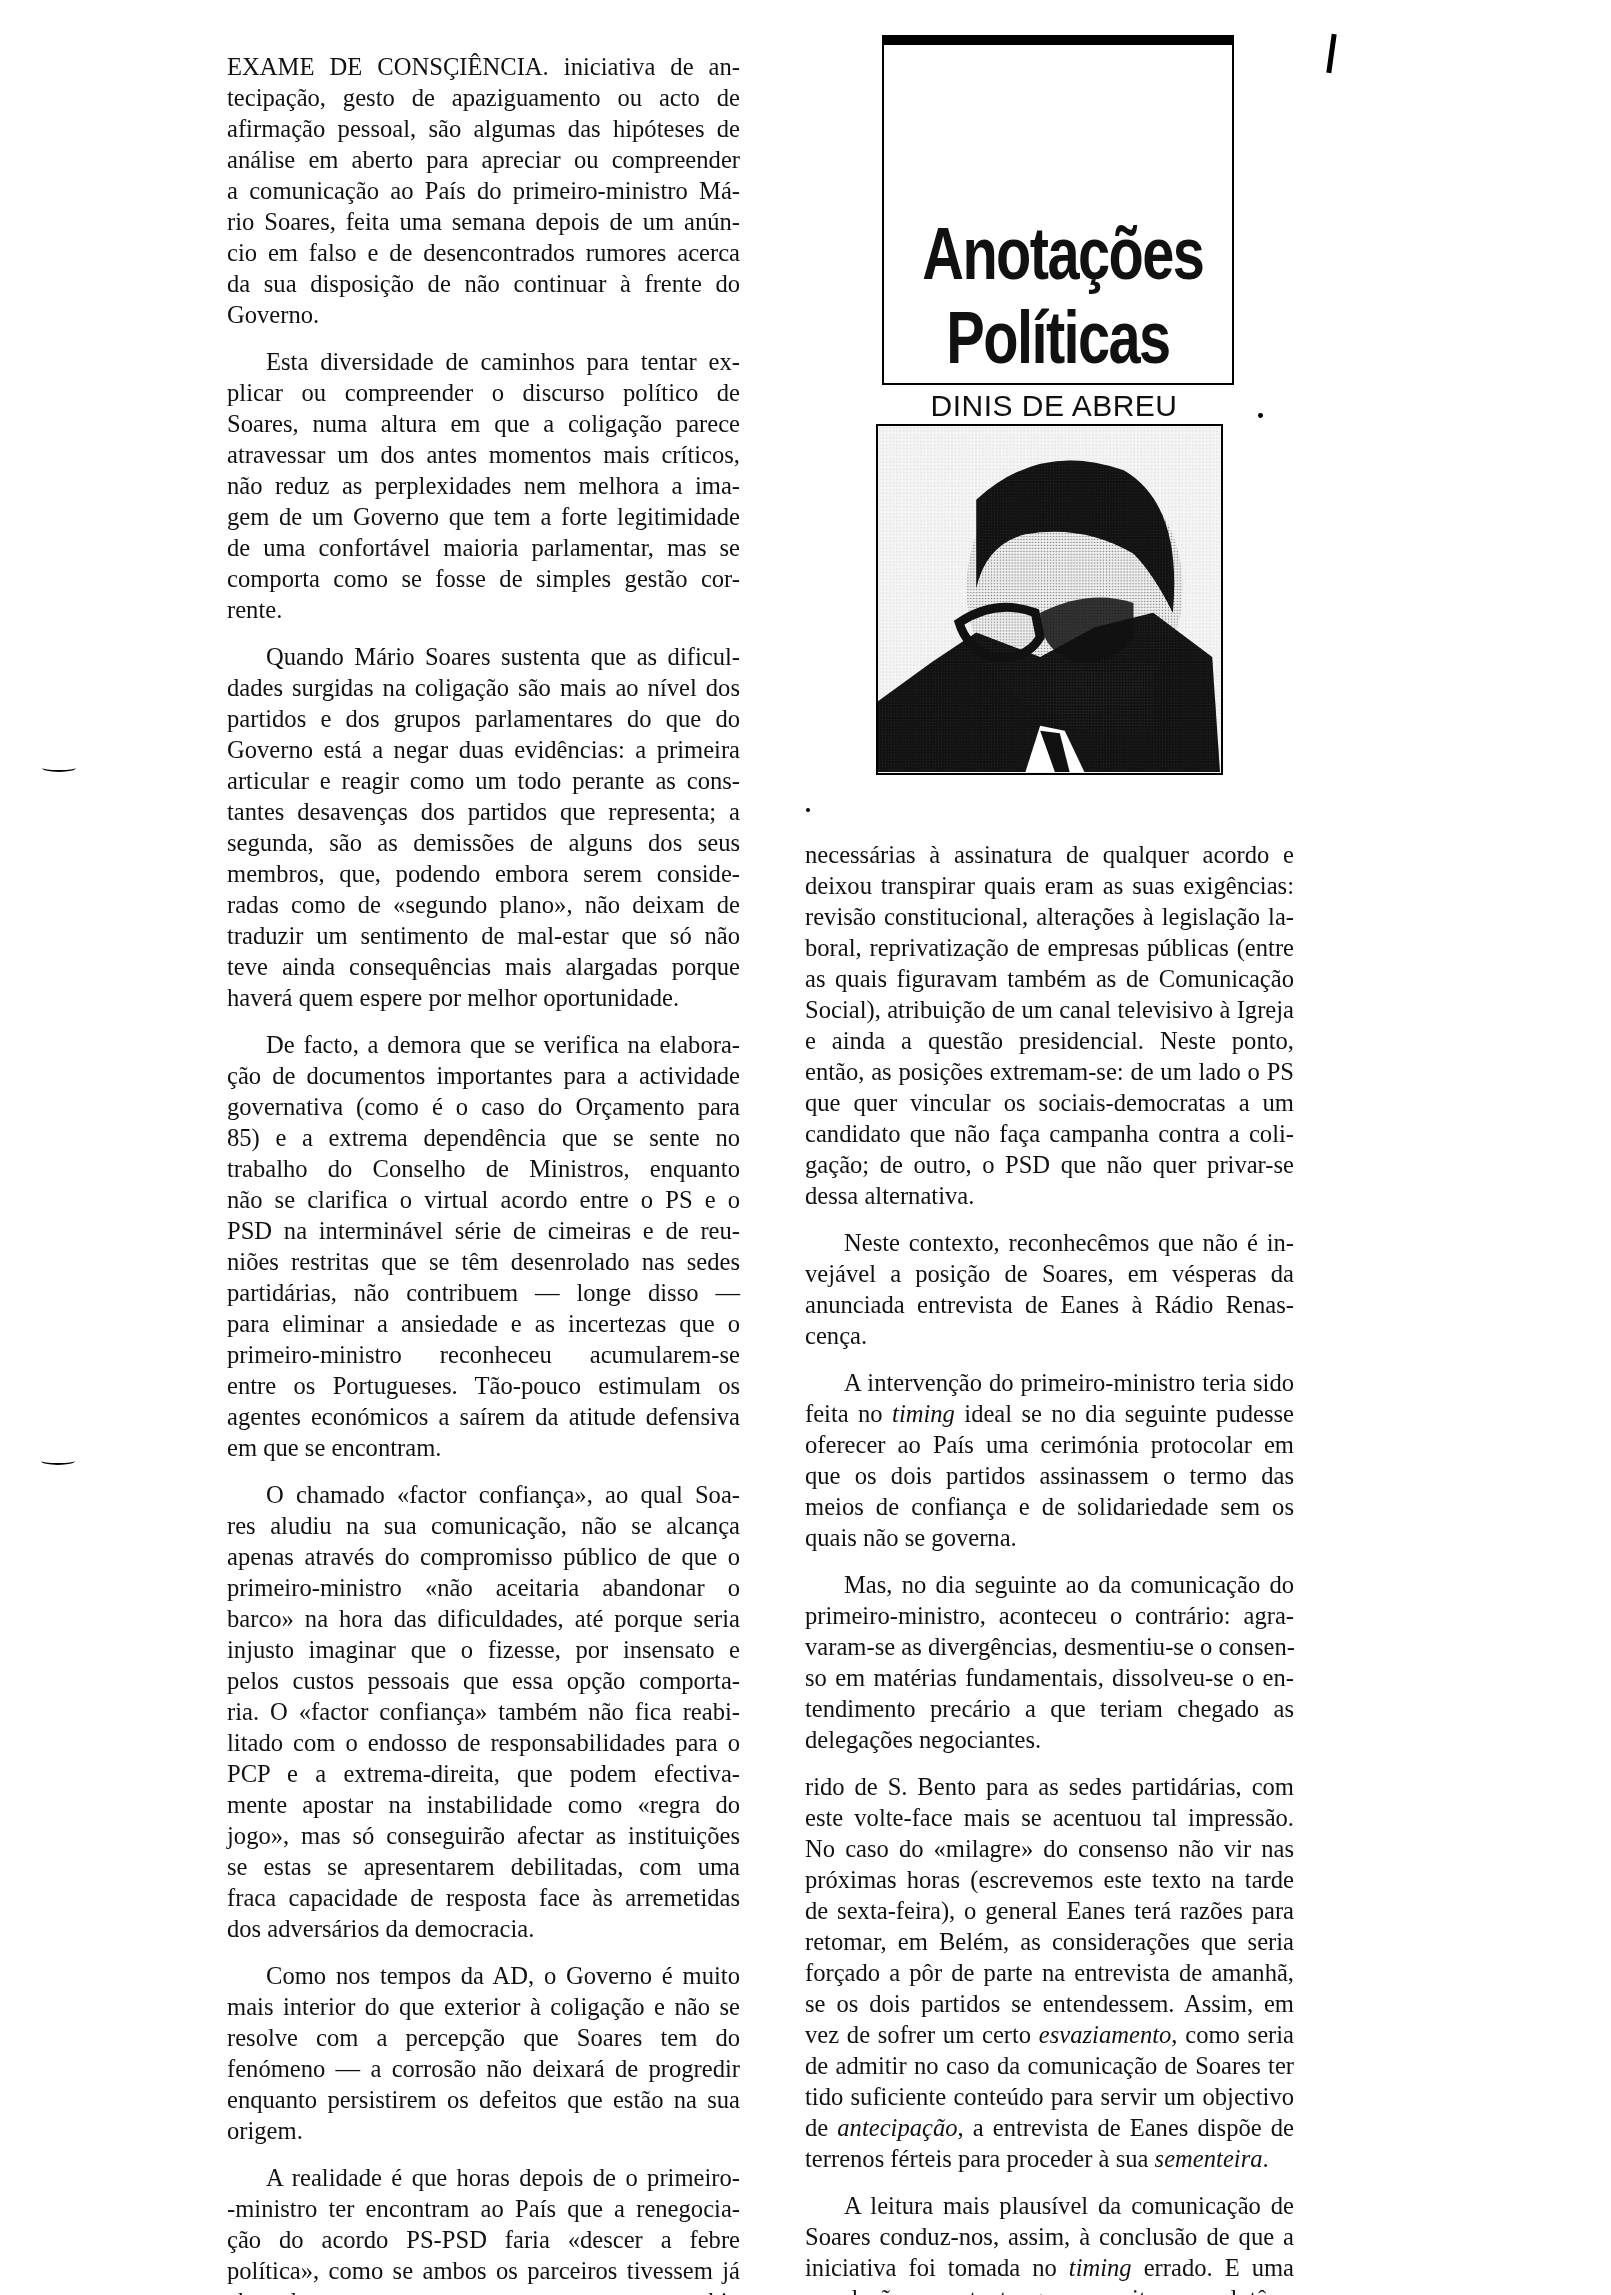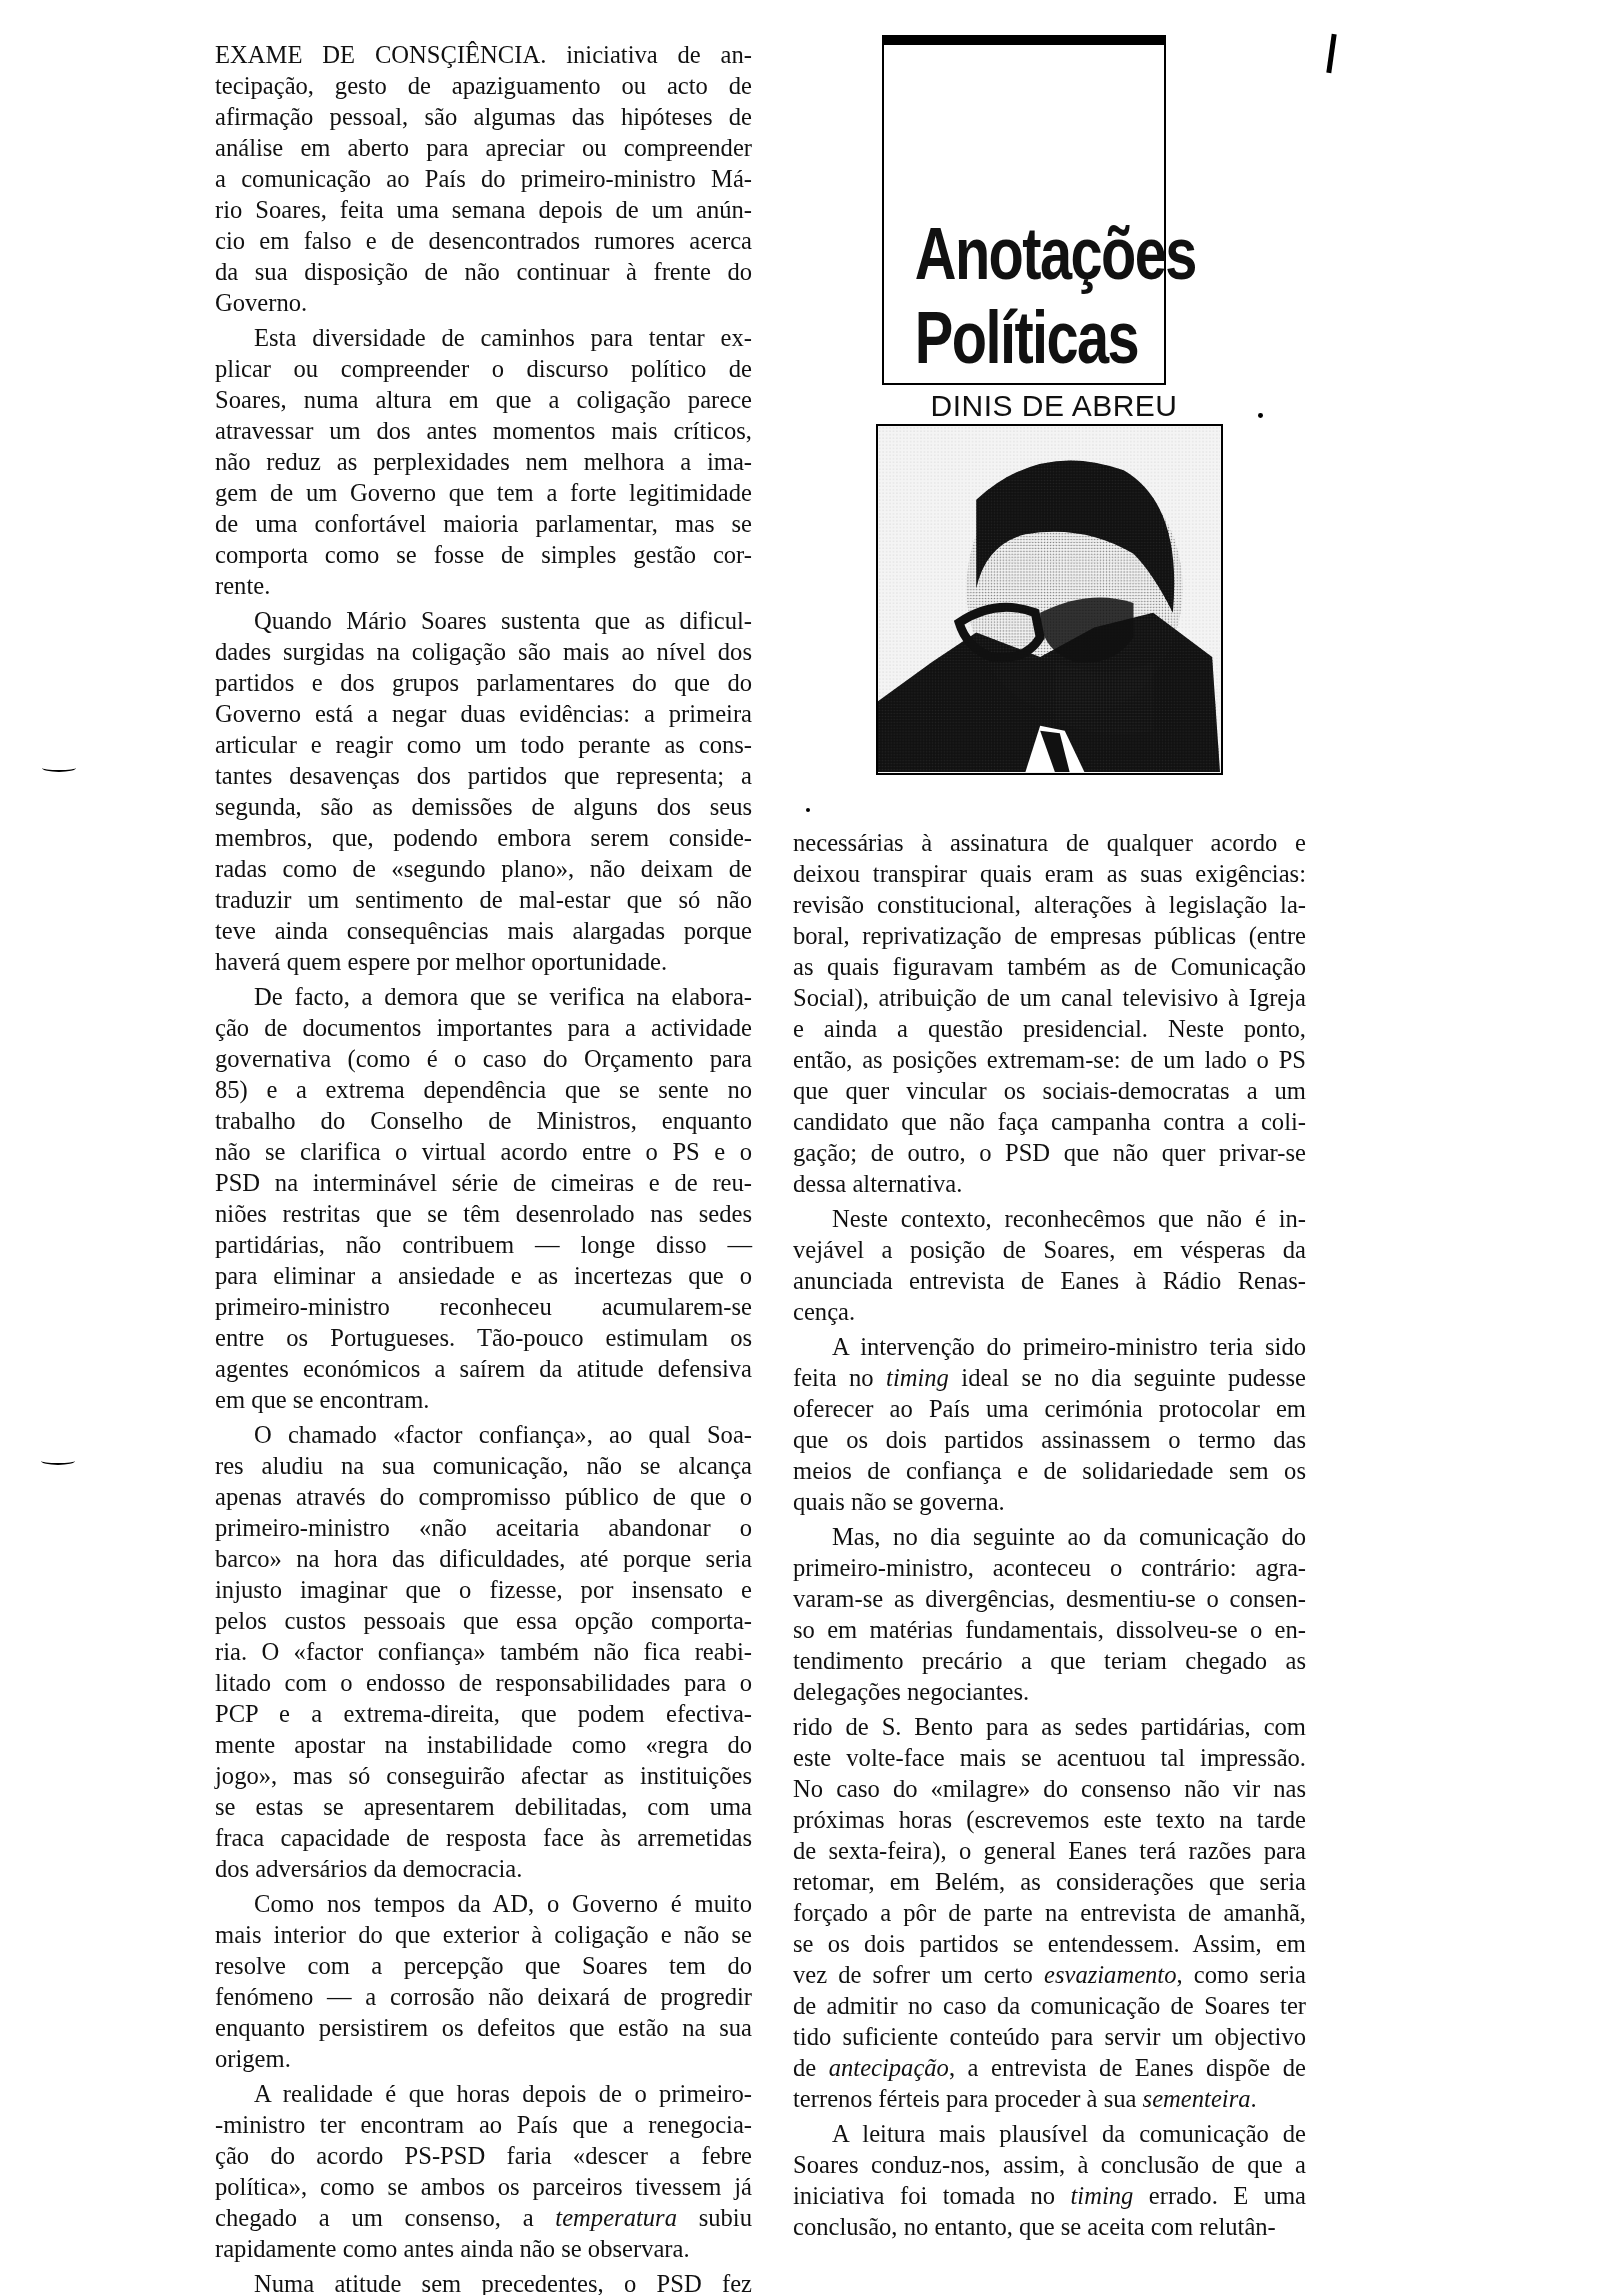--- a/index.html
+++ b/index.html
@@ -1,26 +1,26 @@
 <!DOCTYPE html>
 <html style="font-size:7.9px"><head>
 <meta charset="utf-8">
 <style>
   html, body { margin:0; padding:0; background:#ffffff; }
   body { width:1612px; height:2295px; position:relative; overflow:hidden;
          font-family:"Liberation Serif", serif; color:#111; }
   .col { position:absolute; font-size:24.6px; line-height:31px; text-align:justify; }
-  .col p { margin:4px; }
+  .col p { margin:16px; }
   .col .ln { display:block; text-align:justify; text-align-last:justify; white-space:nowrap; height:31px; }
   .col .ln.last { text-align-last:left; }
   .col .ln.indent { padding-left:39px; }
   #left-col { left:211px; top:35px; width:545px; }
   #right-col { left:789px; top:823px; width:521px; }
   em { }
-  .title-box { position:absolute; left:882px; top:35px; width:284px; height:350px;
+  .title-box { position:absolute; left:882px; top:35px; width:352px; height:350px;
                border:2px solid #000; border-top:10.8px solid #000; box-sizing:border-box; }
   .title-text { position:absolute; left:0; right:0; top:167px; text-align:center;
                 font-family:"Liberation Sans", sans-serif; font-weight:bold;
                 font-size:74px; line-height:84px; letter-spacing:-2px; transform:scaleX(0.78); transform-origin:center; }
   .byline { position:absolute; left:882px; top:389px; width:344px; text-align:center;
             font-family:"Liberation Sans", sans-serif; font-size:30px; letter-spacing:0.5px; }
   .photo { position:absolute; left:876px; top:424px; width:347px; height:351px;
            border:2.5px solid #000; box-sizing:border-box; overflow:hidden;
            background:#f4f4f4; }
   .mark { position:absolute; background:#000; }

